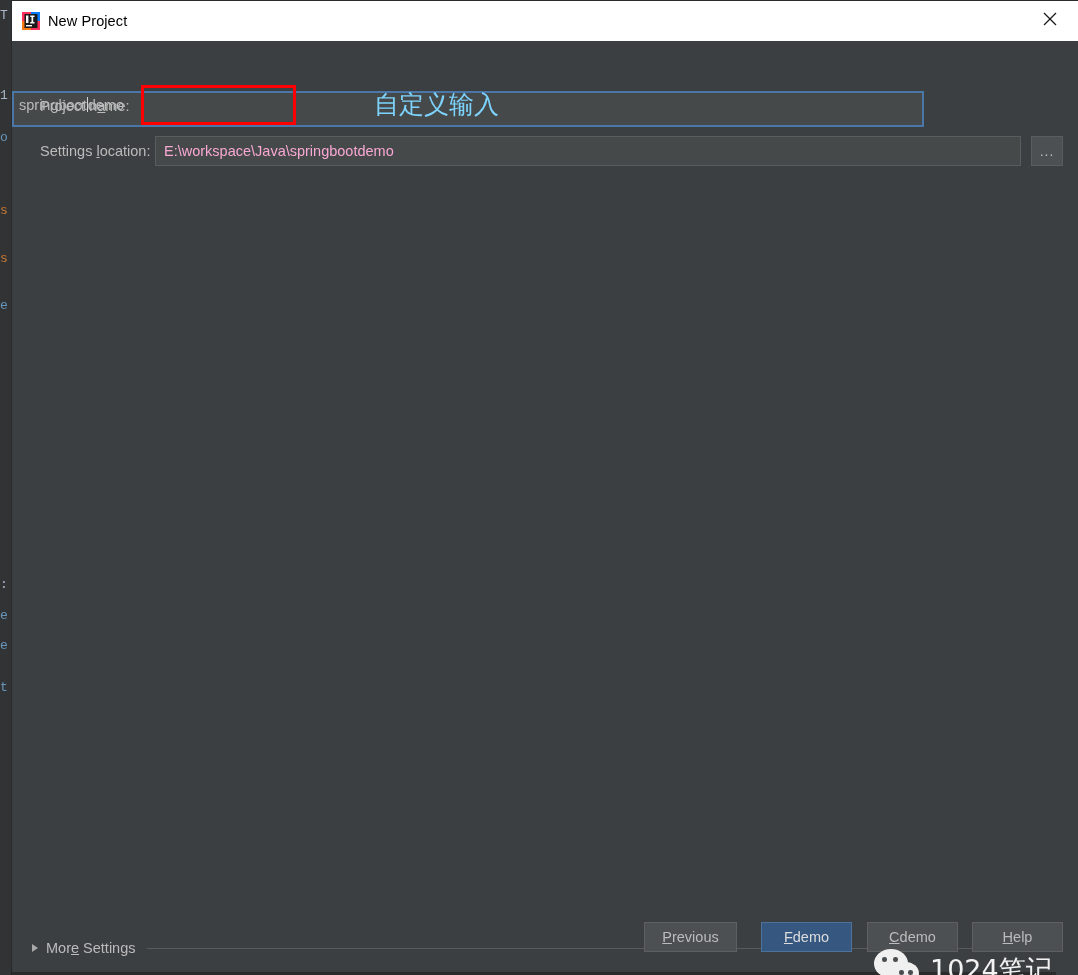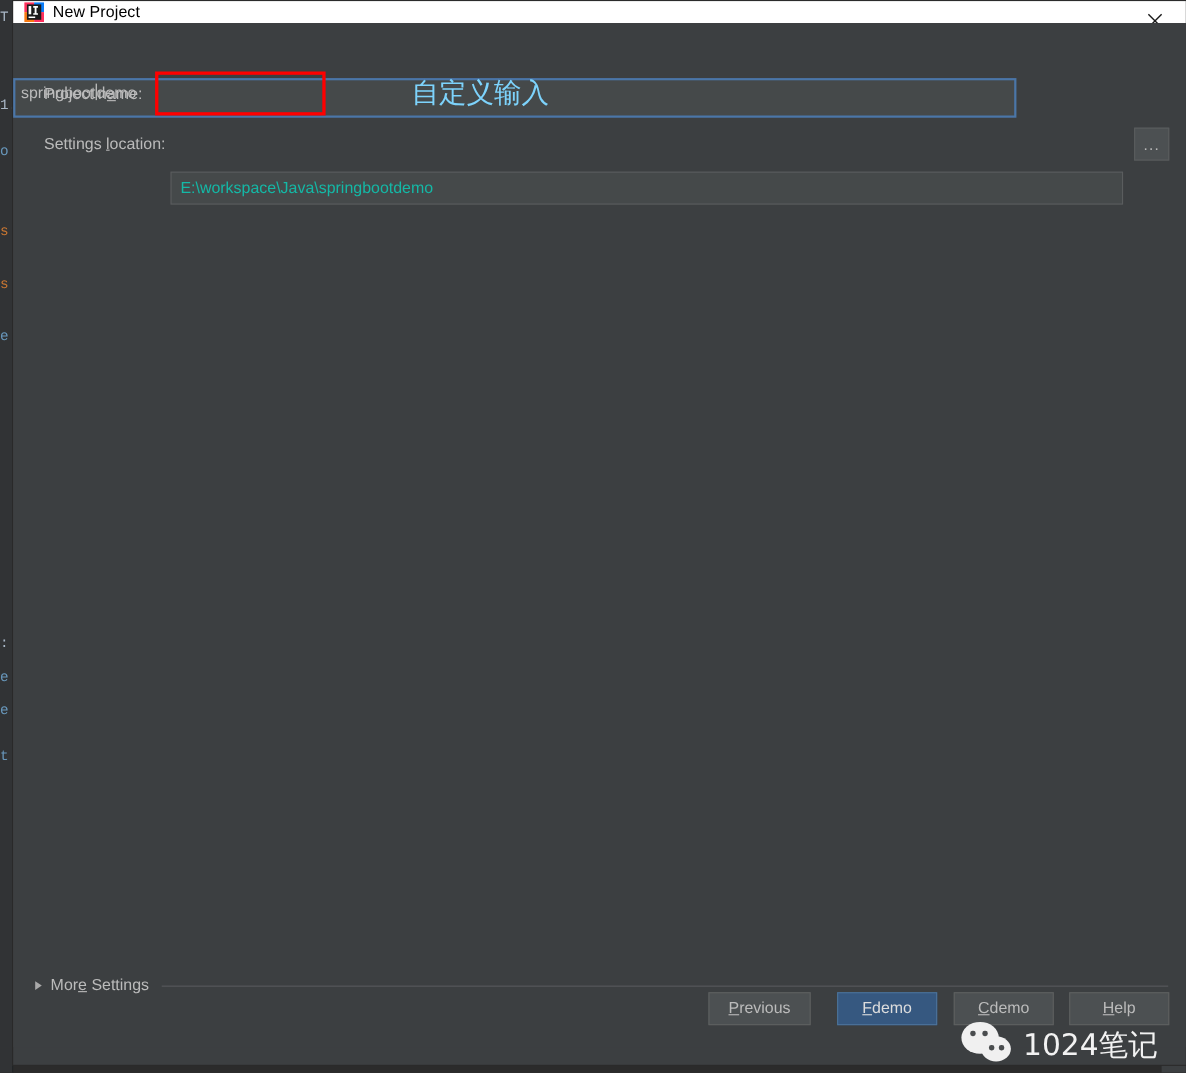--- a/index.html
+++ b/index.html
@@ -63,21 +63,21 @@
     top: 1px;
     width: 1066px;
     height: 967px;
     background: #3c3f41;
     box-shadow: 0 0 0 1px #2b2b2b;
   }
 
   
   #titlebar {
     position: relative;
-    height: 20px;
+    height: 40px;
     background: #ffffff;
     display: flex;
     align-items: center;
     padding-left: 10px;
     box-sizing: border-box;
   }
   #app-icon {
     width: 18px; height: 18px;
     position: relative;
     flex: 0 0 auto;
@@ -122,27 +122,26 @@
     font-size: 14.5px;
     color: #bbbbbb;
     white-space: nowrap;
   }
   .field-label u { text-decoration: underline; }
 
   .text-input {
     position: absolute;
     box-sizing: border-box;
     background: #45494a;
-    color: #14b8a6;
+    color: #f9a8d4;
     font-size: 14.5px;
     line-height: 28px;
     padding-left: 8px;
     white-space: nowrap;
     overflow: hidden;
-    margin-top: 40px;
   }
   #name-input-outer {
     left: 143px;
     top: 0;
     width: 908px;
     height: 32px;
     border: 2px solid #4a76a8;
     background: #45494a;
   }
   #name-input-inner {
@@ -208,21 +207,21 @@
     color: #7dd3fc;
     font-family: "DejaVu Sans", sans-serif;
     white-space: nowrap;
     pointer-events: none;
   }
 
   
   #more-settings {
     position: absolute;
     left: 20px;
-    top: 864px;
+    top: 896px;
     right: 16px;
     height: 22px;
     display: flex;
     align-items: center;
     cursor: pointer;
   }
   #more-settings .tri {
     width: 0; height: 0;
     border-left: 6px solid #a9a9a9;
     border-top: 4px solid transparent;

